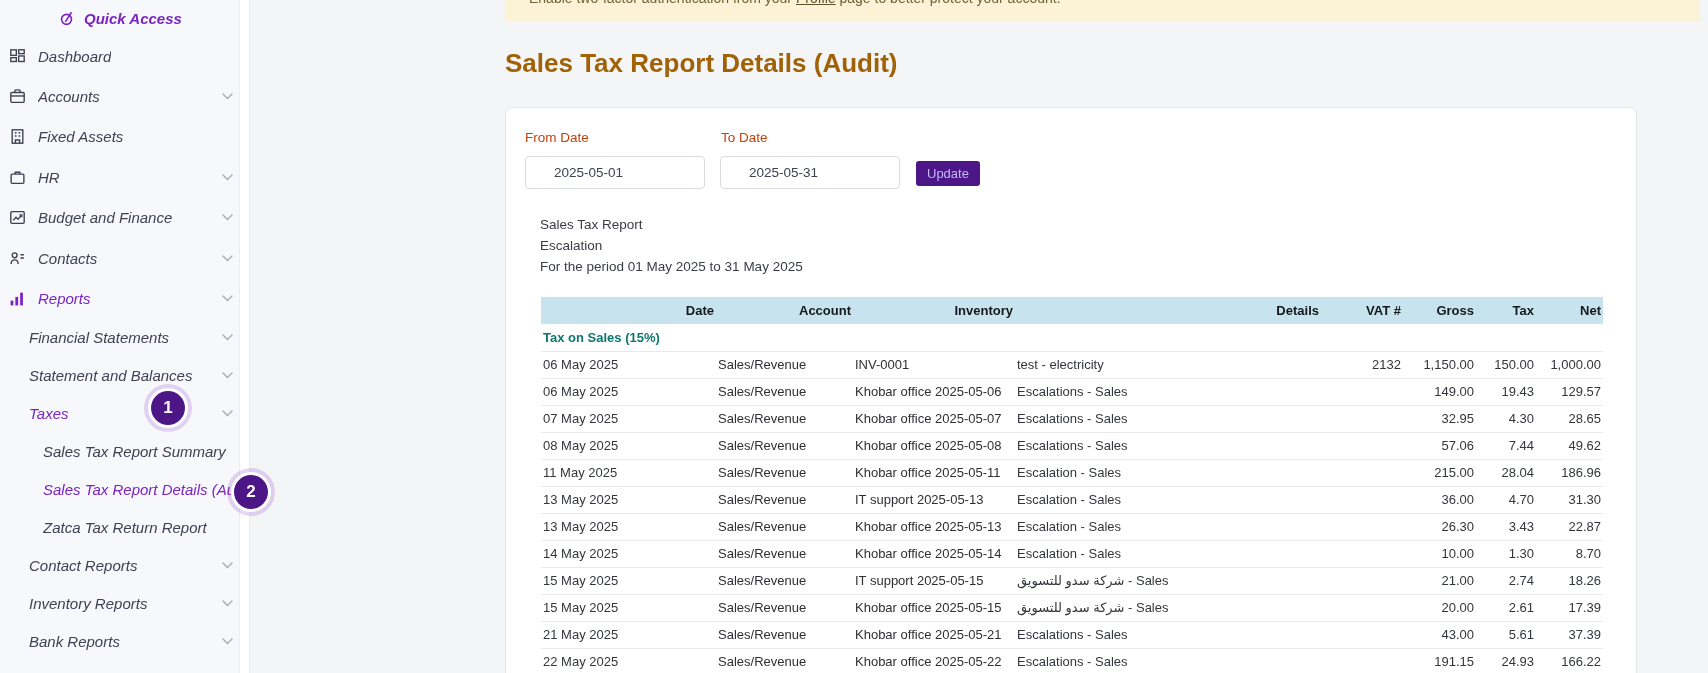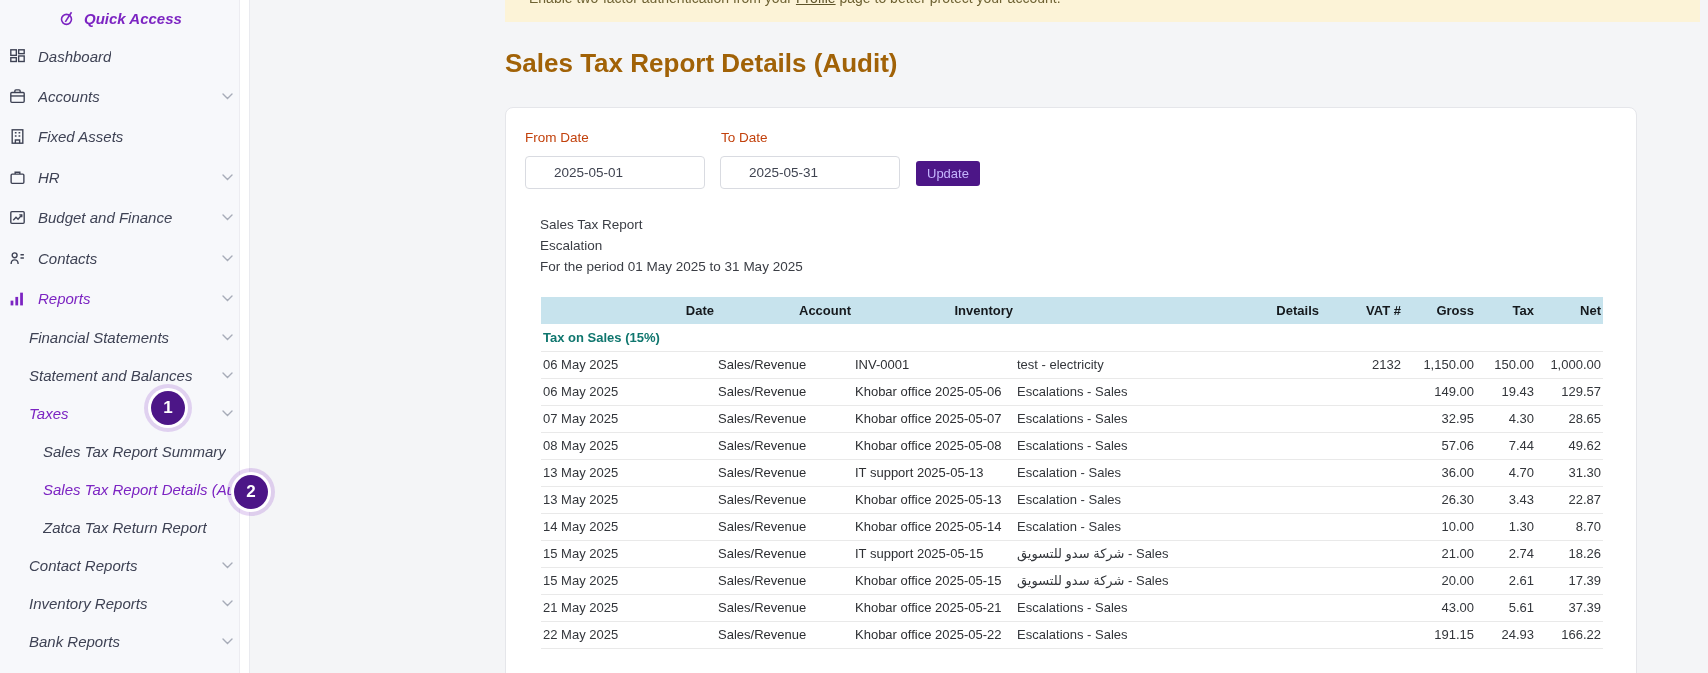--- a/index.html
+++ b/index.html
@@ -316,20 +316,30 @@
               <td>08 May 2025</td>
               <td><a>Sales/Revenue</a></td>
               <td><a>Khobar office 2025-05-08</a></td>
               <td>Escalations - Sales</td>
               <td class="num"></td>
               <td class="num">57.06</td>
               <td class="num">7.44</td>
               <td class="num">49.62</td>
             </tr>
             <tr>
+              <td>11 May 2025</td>
+              <td><a>Sales/Revenue</a></td>
+              <td><a>Khobar office 2025-05-11</a></td>
+              <td>Escalation - Sales</td>
+              <td class="num"></td>
+              <td class="num">215.00</td>
+              <td class="num">28.04</td>
+              <td class="num">186.96</td>
+            </tr>
+            <tr>
               <td>13 May 2025</td>
               <td><a>Sales/Revenue</a></td>
               <td><a>IT support 2025-05-13</a></td>
               <td>Escalation - Sales</td>
               <td class="num"></td>
               <td class="num">36.00</td>
               <td class="num">4.70</td>
               <td class="num">31.30</td>
             </tr>
             <tr>

